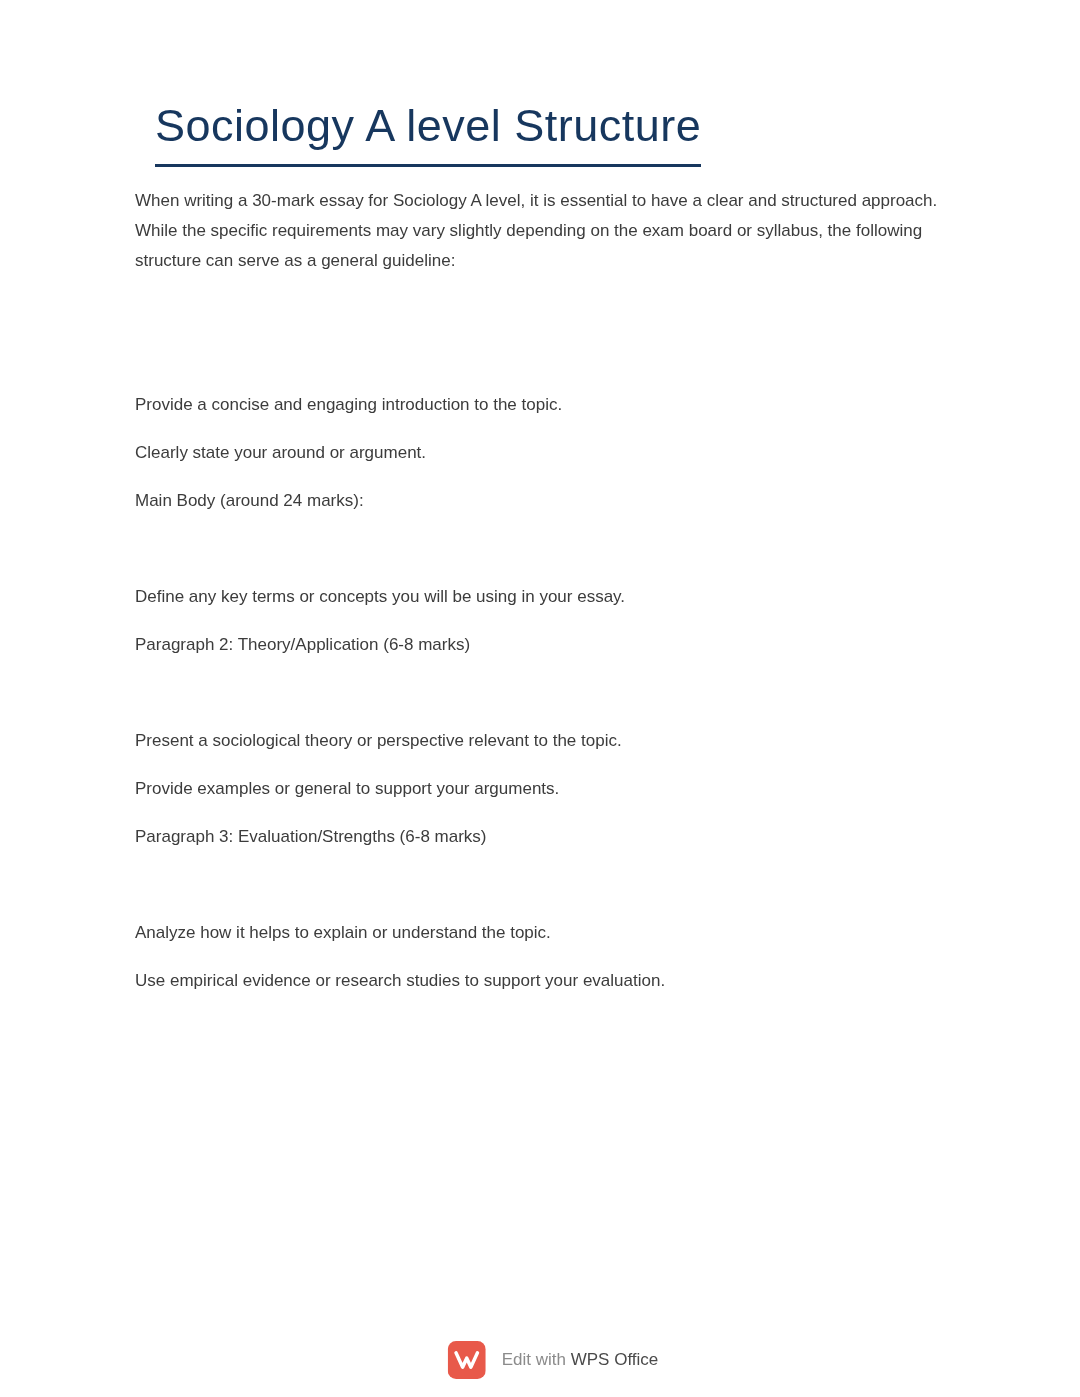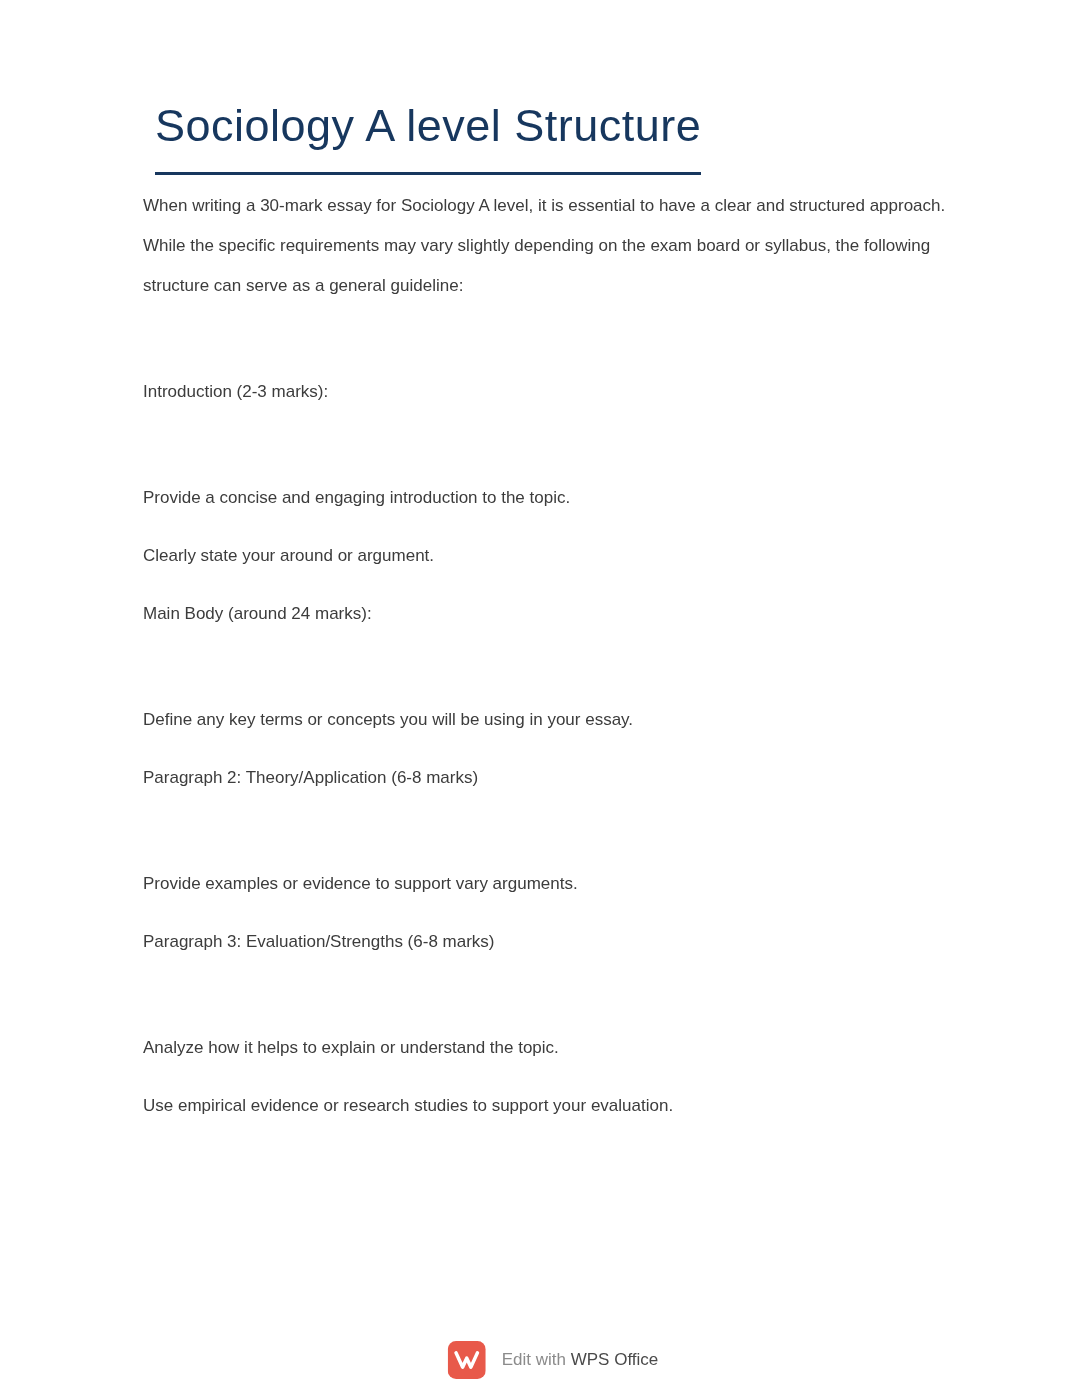--- a/index.html
+++ b/index.html
@@ -22,26 +22,26 @@
   .doc-title {
     margin: 0 0 34px 28px;
     font-size: 45px;
     font-weight: 400;
     color: #17375e;
     letter-spacing: 0.5px;
     line-height: 1.15;
   }
   .doc-title .underline {
     border-bottom: 3px solid #17375e;
-    padding-bottom: 21px;
+    padding-bottom: 13px;
   }
   .para {
-    margin: 0 0 18px 16px;
+    margin: 0 0 18px 8px;
     font-size: 17px;
-    line-height: 40px;
+    line-height: 30px;
     color: #3c3c3c;
     max-width: 830px;
     min-height: 30px;
   }
   .gap {
     height: 48px;
   }
   .footer {
     position: absolute;
     left: 50%;
@@ -71,36 +71,36 @@
 <body>
 
 <div class="doc-content">
 
   <h1 class="doc-title"><span class="underline">Sociology A level Structure</span></h1>
 
   <p class="para">When writing a 30-mark essay for Sociology A level, it is essential to have a clear and structured approach. While the specific requirements may vary slightly depending on the exam board or syllabus, the following structure can serve as a general guideline:</p>
 
   <div class="gap"></div>
 
-  <p class="para">Introduction (2-3 marks):</p>
 
   <div class="gap"></div>
 
   <p class="para">Provide a concise and engaging introduction to the topic.</p>
   <p class="para">Clearly state your around or argument.</p>
   <p class="para">Main Body (around 24 marks):</p>
 
   <div class="gap"></div>
 
   <p class="para">Define any key terms or concepts you will be using in your essay.</p>
   <p class="para">Paragraph 2: Theory/Application (6-8 marks)</p>
 
   <div class="gap"></div>
 
-  <p class="para">Provide examples or evidence to support vary arguments.</p>
+  <p class="para">Present a sociological theory or perspective relevant to the topic.</p>
+  <p class="para">Provide examples or general to support your arguments.</p>
   <p class="para">Paragraph 3: Evaluation/Strengths (6-8 marks)</p>
 
   <div class="gap"></div>
 
   <p class="para">Analyze how it helps to explain or understand the topic.</p>
   <p class="para">Use empirical evidence or research studies to support your evaluation.</p>
 
 </div>
 
 <div class="footer">

